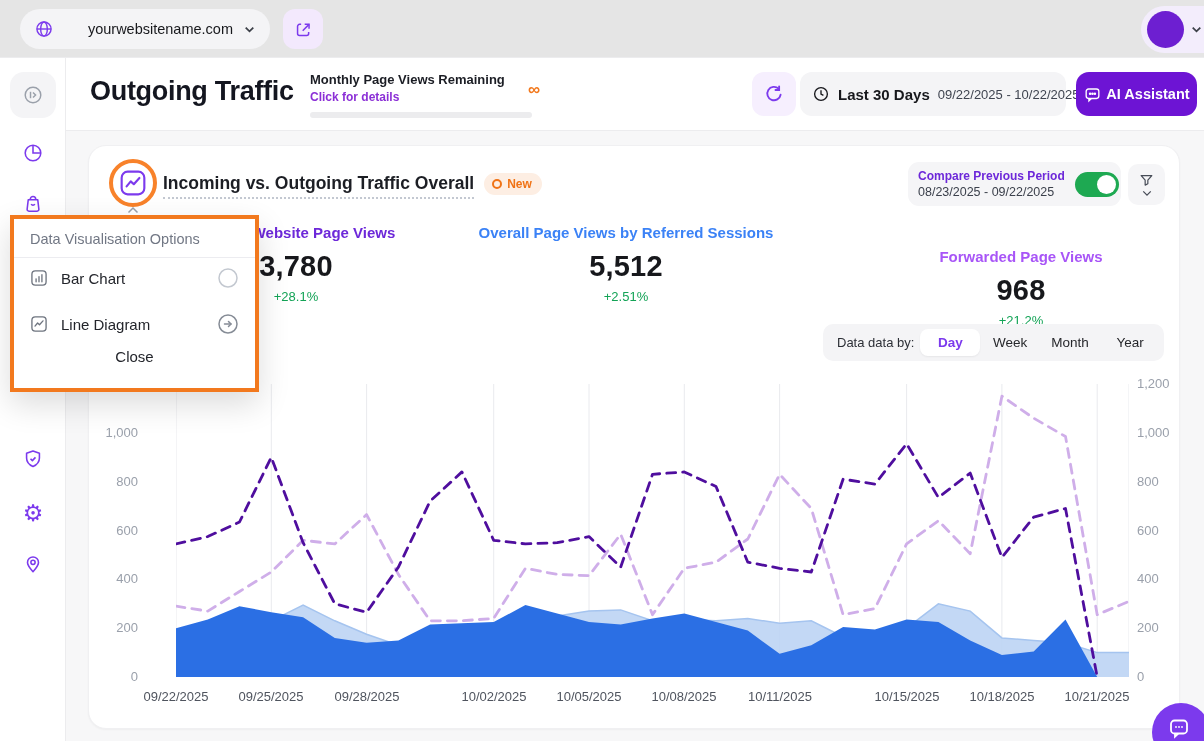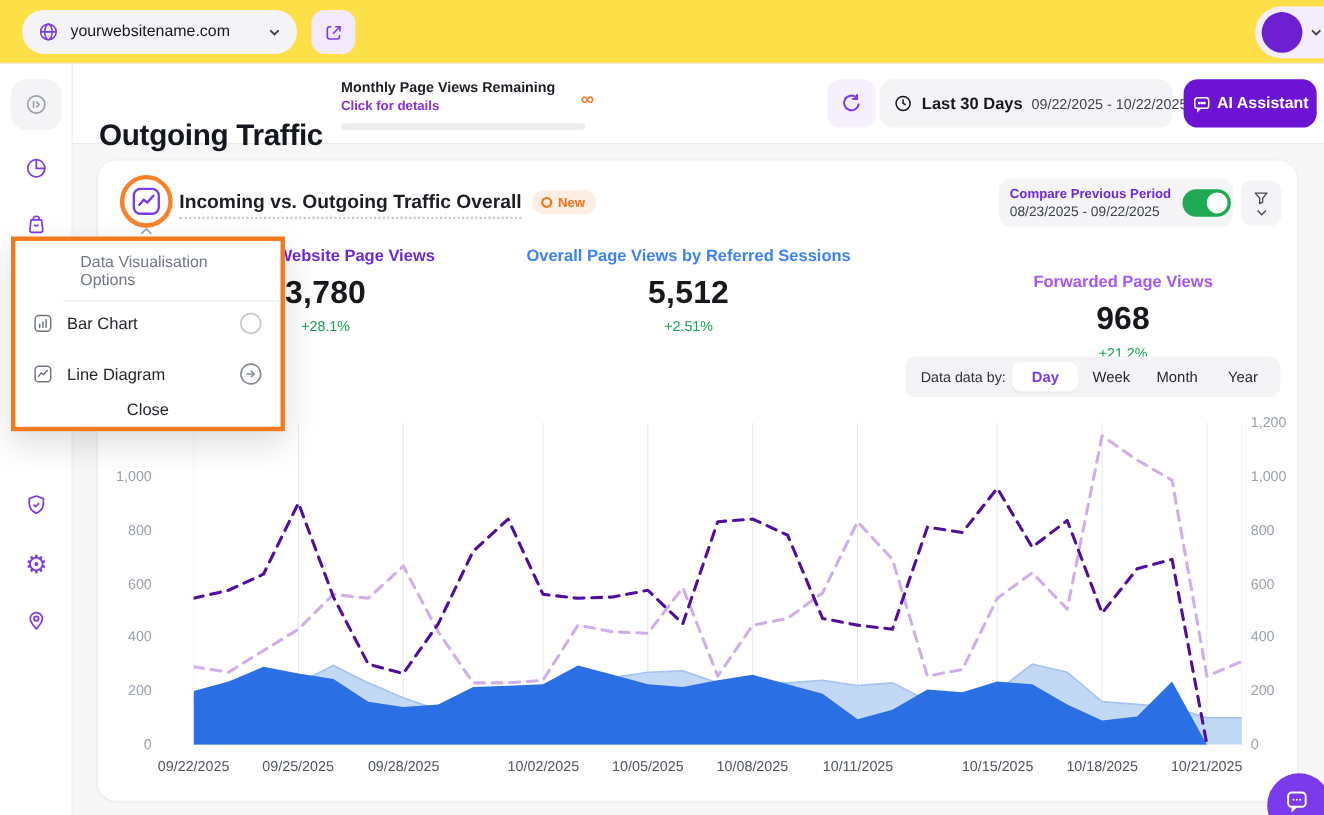--- a/index.html
+++ b/index.html
@@ -1,36 +1,36 @@
 <!DOCTYPE html>
 <html><head>
 <meta charset="utf-8">
 <style>
   * { margin:0; padding:0; box-sizing:border-box; }
   html,body { width:1204px; height:741px; }
   body { font-family:"Liberation Sans", sans-serif; background:#f7f7f8; overflow:hidden; }
   #app { position:relative; width:1204px; height:741px; overflow:hidden; }
 
   
-  .topbar { position:absolute; left:0; top:0; width:1204px; height:58px; background:#fde047; border-bottom:1px solid #ececee; z-index:10; }
+  .topbar { position:absolute; left:0; top:0; width:1204px; height:58px; background:#e5e5e5; border-bottom:1px solid #ececee; z-index:10;text-align:right; }
   .site-pill { position:absolute; left:20px; top:9px; height:40px; width:250px; background:#f4f4f6; border-radius:20px; display:flex; align-items:center; padding:0 14px; gap:10px; cursor:pointer; }
   .site-pill .label { font-size:14.5px; color:#17181c; font-weight:500; flex:1; }
   .open-site-btn { position:absolute; left:283px; top:9px; width:40px; height:40px; background:#f3e9fd; border:none; border-radius:12px; display:flex; align-items:center; justify-content:center; cursor:pointer; }
   .user-pill { position:absolute; left:1141px; top:6px; height:47px; width:70px; background:#f3edfc; border-radius:24px 0 0 24px; display:flex; align-items:center; padding-left:6px; gap:6px; cursor:pointer; }
   .avatar { width:37px; height:37px; border-radius:50%; background:#6d1fd1; }
 
   
   .sidebar { position:absolute; left:0; top:58px; width:66px; height:683px; background:#fff; border-right:1px solid #ececee; z-index:5; }
   .side-btn { position:absolute; left:10px; width:46px; height:46px; border-radius:14px; display:flex; align-items:center; justify-content:center; background:transparent; border:none; cursor:pointer; color:#7c3aed; }
   .side-btn.boxed { background:#f4f4f6; color:#9aa0aa; }
   .gear-glyph { font-size:23px; line-height:1; color:#7c3aed; }
 
   
   .page-header { position:absolute; left:66px; top:58px; width:1138px; height:73px; background:#fff; border-bottom:1px solid #ececee; z-index:4; }
-  .page-title { position:absolute; left:24px; top:18px; font-size:27px; font-weight:800; color:#141620; letter-spacing:-.3px;margin-top:32px; }
+  .page-title { position:absolute; left:24px; top:18px; font-size:27px; font-weight:800; color:#141620; letter-spacing:-.3px; }
   .quota { position:absolute; left:244px; top:14px; width:230px; }
   .quota-title { font-size:13px; font-weight:700; color:#1b1d24; }
   .quota-link { font-size:12px; font-weight:600; color:#8b2fd6; cursor:pointer; display:inline-block; margin-top:2px; }
   .quota-bar { margin-top:7px; width:222px; height:6px; border-radius:3px; background:#ececee; }
   .quota-inf { position:absolute; left:462px; top:22px; font-size:17px; font-weight:800; color:#f2791e; }
   .refresh-btn { position:absolute; left:686px; top:14px; width:44px; height:44px; border:none; border-radius:12px; background:#f6effe; display:flex; align-items:center; justify-content:center; cursor:pointer; }
   .range-pill { position:absolute; left:734px; top:14px; height:44px; width:266px; background:#f4f4f6; border-radius:12px; display:flex; align-items:center; padding:0 12px; gap:8px; cursor:pointer; }
   .range-label { font-size:15px; font-weight:700; color:#17181c; white-space:nowrap; }
   .range-dates { font-size:13px; color:#3f4450; white-space:nowrap; }
   .ai-btn { position:absolute; left:1010px; top:14px; height:44px; width:121px; border:none; border-radius:13px; background:#6d14d4; color:#fff; display:flex; align-items:center; justify-content:center; gap:4px; font-size:14.5px; font-weight:600; cursor:pointer; font-family:"Liberation Sans",sans-serif; }
@@ -71,21 +71,21 @@
   #y-left { position:absolute; left:0; top:238px; width:49px; height:293px; }
   #y-left .ytick { position:absolute; right:0; }
   #y-right { position:absolute; left:1048px; top:238px; width:46px; height:293px; }
   #y-right .ytick { position:absolute; left:0; }
   .ytick { font-size:13px; color:#9aa0ab; }
   #x-axis { position:absolute; left:87px; top:543px; width:953px; height:20px; }
   .xtick { position:absolute; top:0; width:90px; text-align:center; font-size:13px; color:#4f545e; }
 
   
   .popup { position:absolute; left:10px; top:215px; width:249px; height:177px; background:#fff; border:4px solid #f2791e; box-shadow:0 12px 30px rgba(0,0,0,.14); z-index:50; }
-  .popup-title { padding:12px 16px 10px; font-size:14.5px; color:#717784; border-bottom:1px solid #ececf0;margin-left:43px; }
+  .popup-title { padding:12px 16px 10px; font-size:14.5px; color:#717784; border-bottom:1px solid #ececf0; }
   .popup-row { height:40px; display:flex; align-items:center; padding:0 15px; gap:12px; cursor:pointer; }
   .popup-row .row-label { font-size:15px; color:#23252b; flex:1; }
   .popup-row .mini-icon { color:#6e747f; display:flex; }
   .popup-row .right-icon { color:#868c96; display:flex; }
   .popup-close { display:block; margin:4px auto 0; border:none; background:none; font-size:15px; color:#23252b; cursor:pointer; font-family:"Liberation Sans",sans-serif; }
 
   
   .chat-fab { position:absolute; left:1152px; top:703px; width:58px; height:58px; border:none; border-radius:50%; background:#7c3aed; cursor:pointer; z-index:40; color:#fff; display:flex; align-items:flex-start; justify-content:flex-start; padding:13px 0 0 15px; }
 </style>
 </head>

